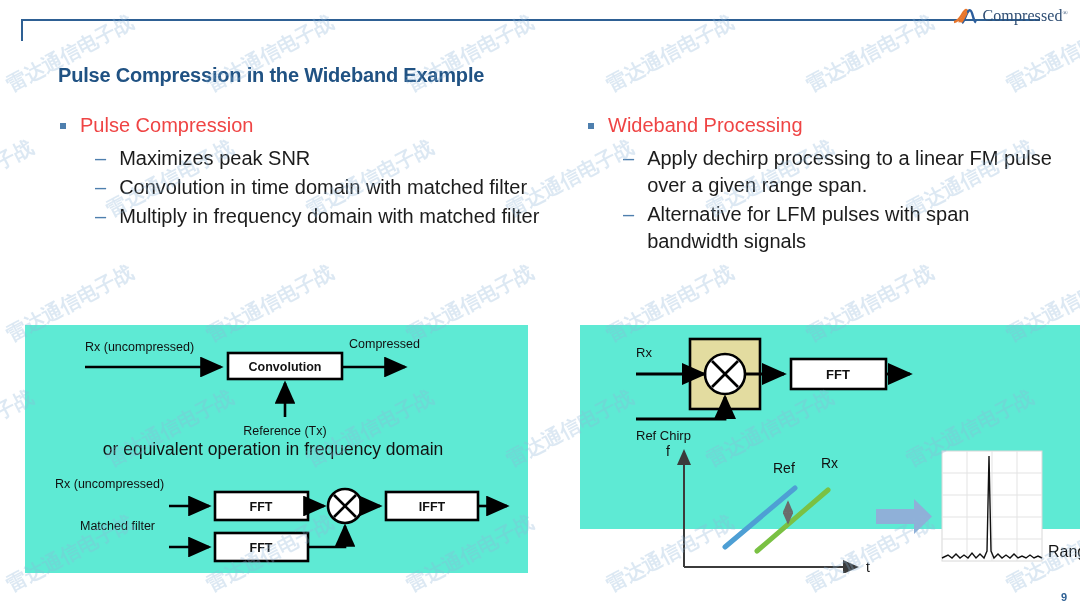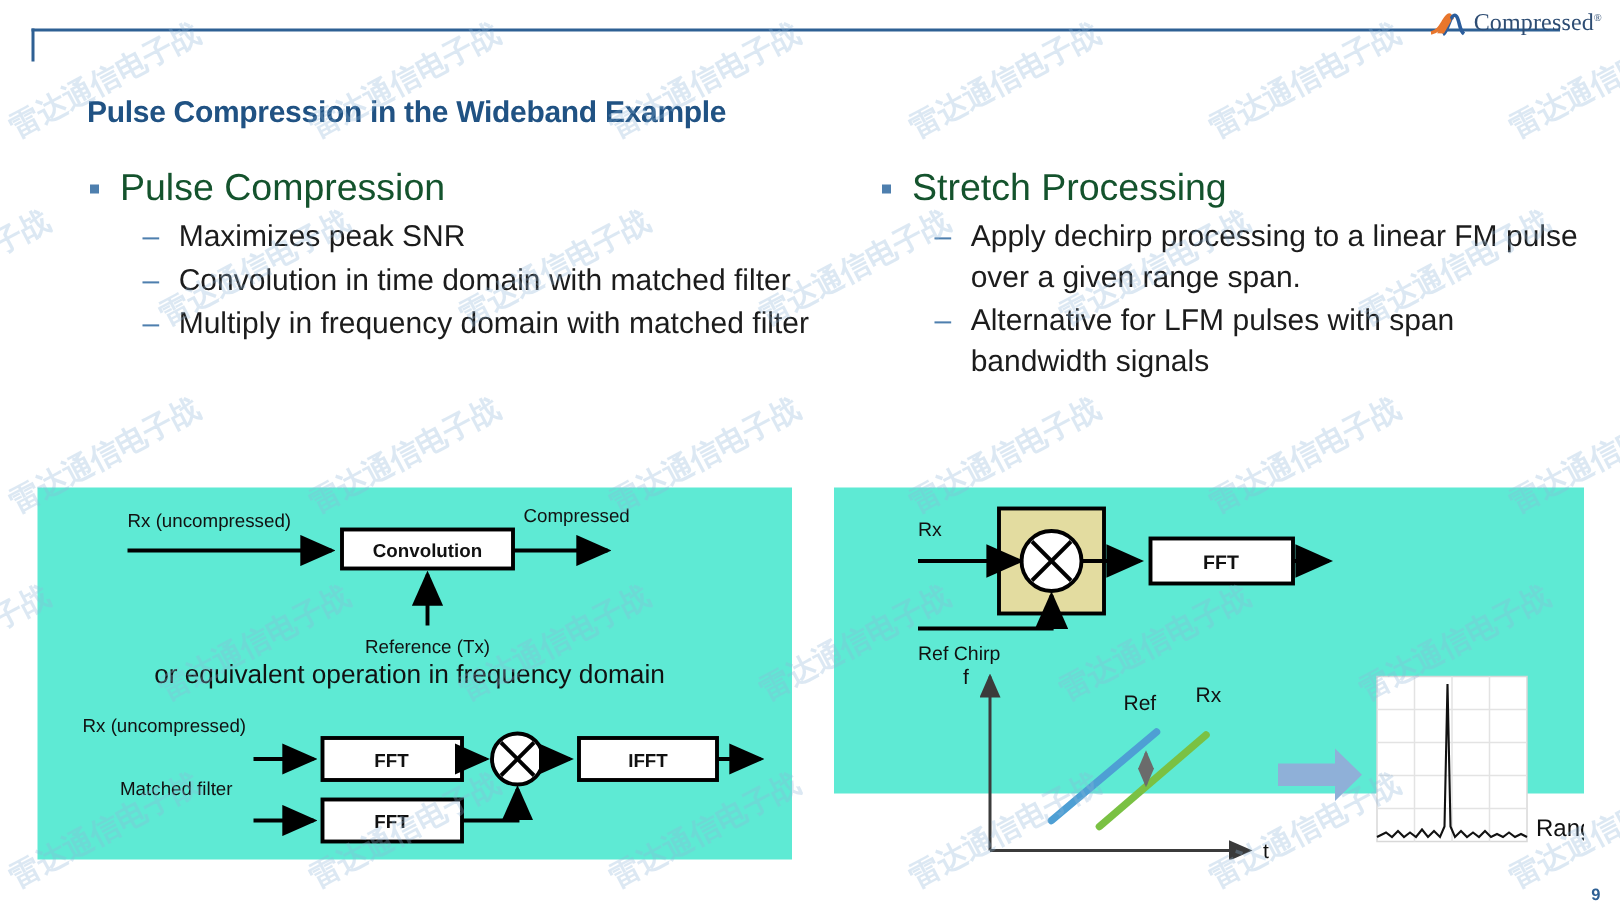--- a/index.html
+++ b/index.html
@@ -36,21 +36,21 @@
     position:absolute;left:58px;top:64px;
     font-size:20px;font-weight:bold;color:#205283;
     letter-spacing:-0.2px;white-space:nowrap;
   }
   
   .col{position:absolute;top:110px;}
   .col-left{left:60px;width:480px;}
   .col-right{left:588px;width:470px;}
   .lvl1{
     display:flex;align-items:flex-start;gap:14px;
-    font-size:25px;line-height:31px;color:#14532d;margin-bottom:4px;
+    font-size:20px;line-height:31px;color:#ef4444;margin-bottom:4px;
   }
   .lvl1 .sq{
     width:6px;height:6px;background:#4e7fae;flex:none;margin-top:13px;
   }
   .lvl2{
     display:flex;align-items:flex-start;gap:13px;
     font-size:20px;line-height:27px;color:#1c1c1c;
     margin-left:35px;margin-bottom:2px;
   }
   .lvl2 .dash{
@@ -63,21 +63,21 @@
     margin-left:78px;margin-bottom:3px;
   }
   .lvl3 .sq{
     width:4px;height:4px;background:#4e7fae;flex:none;margin-top:8px;
   }
   
   .panel{
     position:absolute;background:#5eead4;
   }
   #panel-left{left:25px;top:325px;width:503px;height:248px;}
-  #panel-right{left:556px;top:325px;width:500px;height:204px;}
+  #panel-right{left:580px;top:325px;width:500px;height:204px;}
   .panel svg{display:block;}
   
   .page-num{
     position:absolute;right:13px;bottom:4px;
     font-size:11px;font-weight:bold;color:#2e6094;
   }
   
   .wm{
     position:absolute;left:0;top:0;width:1080px;height:607px;
     pointer-events:none;overflow:hidden;
@@ -123,21 +123,21 @@
   </div>
   <div class="lvl2">
     <span class="dash">–</span>
     <span>Multiply in frequency domain with matched filter</span>
   </div>
 </div>
 
 <div class="col col-right">
   <div class="lvl1">
     <span class="sq"></span>
-    <span>Stretch Processing</span>
+    <span>Wideband Processing</span>
   </div>
   <div class="lvl2">
     <span class="dash">–</span>
     <span>Apply dechirp processing to a linear FM pulse over a given range span.</span>
   </div>
   <div class="lvl2">
     <span class="dash">–</span>
     <span>Alternative for LFM pulses with span bandwidth signals</span>
   </div>
 </div>

